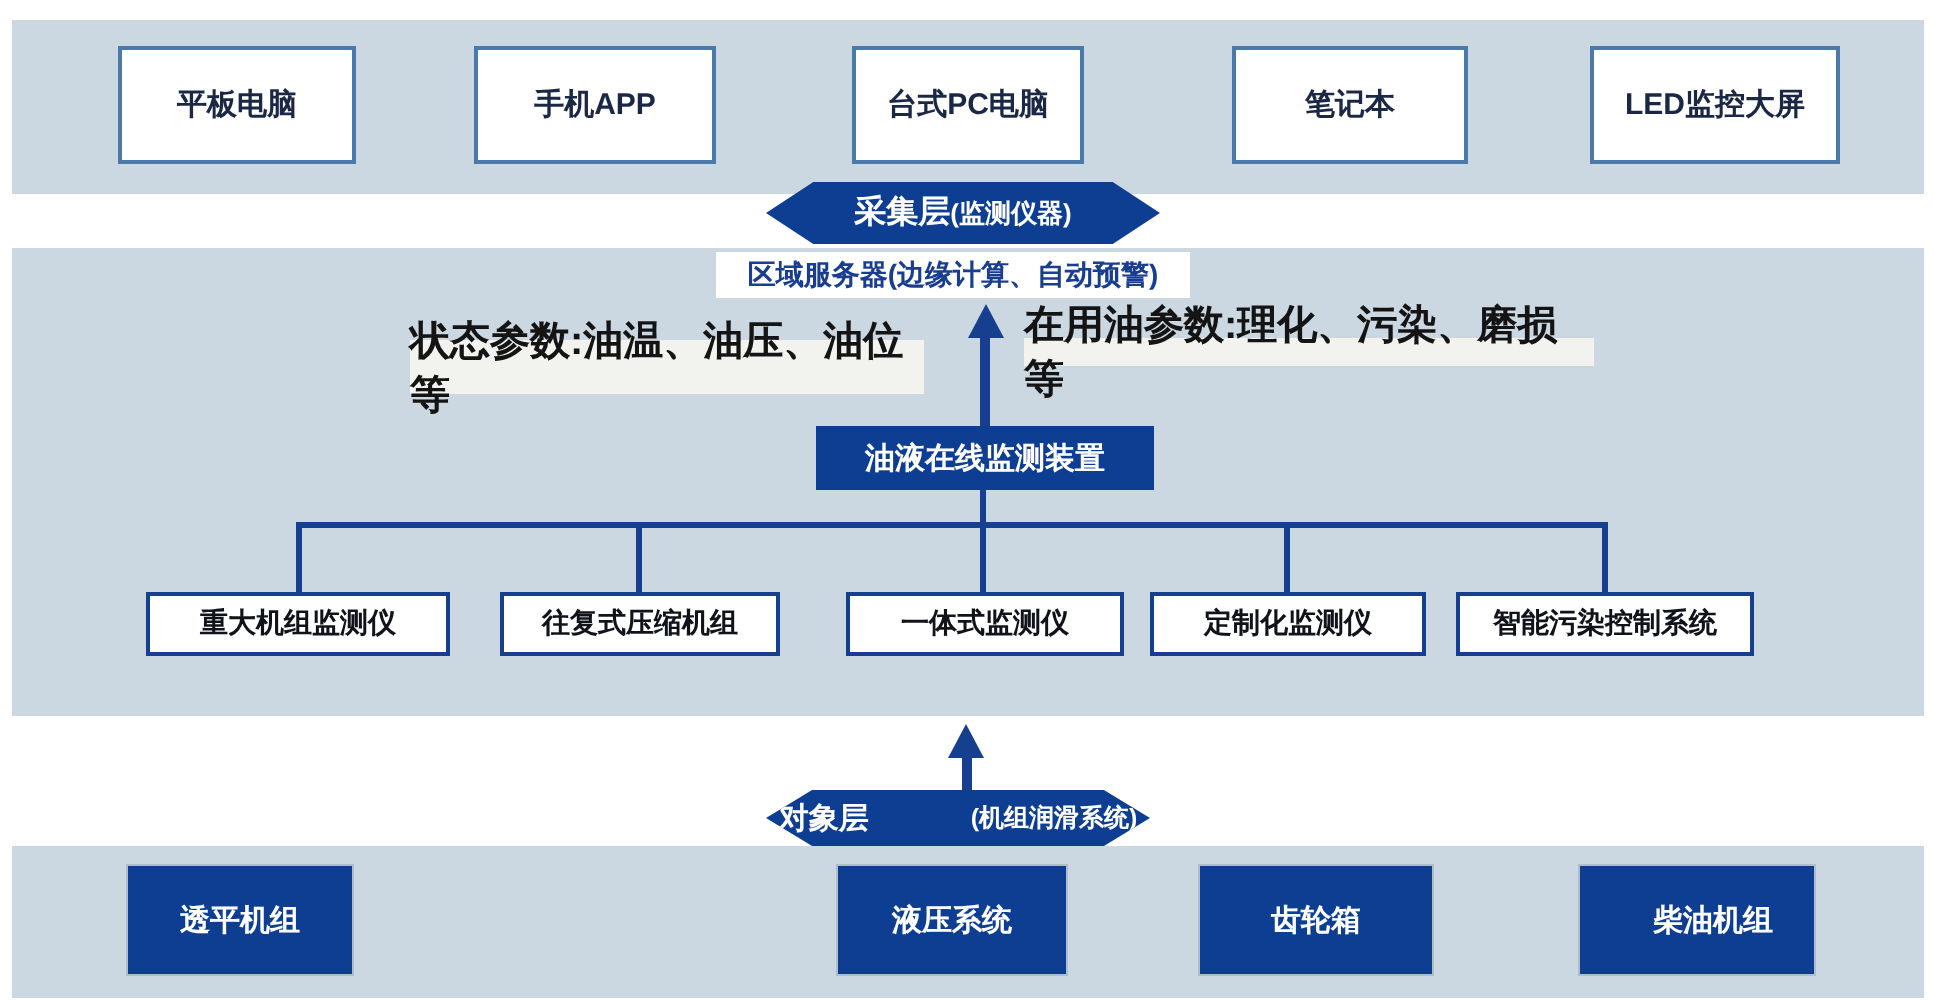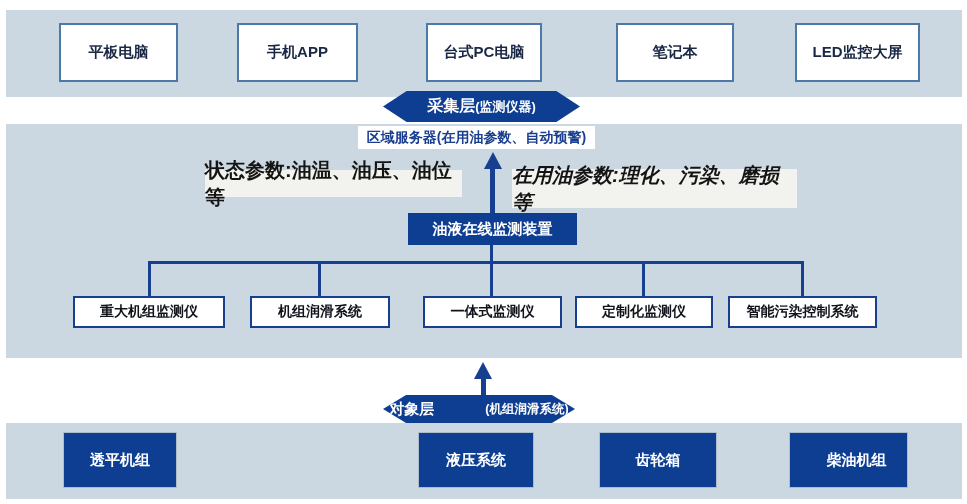--- a/index.html
+++ b/index.html
@@ -47,39 +47,39 @@
   <div class="white-box" style="left:237px;top:23px;width:121px;height:59px;">手机APP</div>
   <div class="white-box" style="left:426px;top:23px;width:116px;height:59px;">台式PC电脑</div>
   <div class="white-box" style="left:616px;top:23px;width:118px;height:59px;">笔记本</div>
   <div class="white-box" style="left:795px;top:23px;width:125px;height:59px;">LED监控大屏</div>
 
   <div class="pill" style="left:383px;top:91px;width:197px;height:31px;">
     <span class="big">采集层</span>
       <span class="small">(监测仪器)</span>
   </div>
 
-  <div class="server-box" style="left:358px;top:126px;width:237px;height:23px;">区域服务器(在用油参数、自动预警)</div>
+  <div class="server-box" style="left:358px;top:126px;width:237px;height:23px;">区域服务器(边缘计算、自动预警)</div>
 
   <div class="arrow-shaft" style="left:490px;top:166px;height:47px;"></div>
   <div class="arrow-head" style="left:484px;top:152px;"></div>
 
   <div class="label-box" style="left:205px;top:170px;width:257px;height:27px;">状态参数:油温、油压、油位等</div>
-  <div class="label-box" style="left:512px;top:169px;width:285px;height:39px;font-style:italic;">在用油参数:理化、污染、磨损等</div>
+  <div class="label-box" style="left:512px;top:169px;width:285px;height:14px;">在用油参数:理化、污染、磨损等</div>
 
   <div class="navy-box" style="left:408px;top:213px;width:169px;height:32px;font-size:15px;">油液在线监测装置</div>
 
   <div class="line" style="left:490px;top:245px;width:3px;height:51px;"></div>
   <div class="line" style="left:148px;top:261px;width:656px;height:3px;"></div>
   <div class="line" style="left:148px;top:261px;width:3px;height:35px;"></div>
   <div class="line" style="left:318px;top:261px;width:3px;height:35px;"></div>
   <div class="line" style="left:642px;top:261px;width:3px;height:35px;"></div>
   <div class="line" style="left:801px;top:261px;width:3px;height:35px;"></div>
 
   <div class="monitor-box" style="left:73px;top:296px;width:152px;height:32px;">重大机组监测仪</div>
-  <div class="monitor-box" style="left:250px;top:296px;width:140px;height:32px;">机组润滑系统</div>
+  <div class="monitor-box" style="left:250px;top:296px;width:140px;height:32px;">往复式压缩机组</div>
   <div class="monitor-box" style="left:423px;top:296px;width:139px;height:32px;">一体式监测仪</div>
   <div class="monitor-box" style="left:575px;top:296px;width:138px;height:32px;">定制化监测仪</div>
   <div class="monitor-box" style="left:728px;top:296px;width:149px;height:32px;">智能污染控制系统</div>
 
   <div class="arrow-shaft" style="left:481px;top:376px;height:19px;"></div>
   <div class="arrow-head" style="left:474px;top:362px;"></div>
 
   <div class="pill" style="left:383px;top:395px;width:192px;height:28px;gap:48px;">
     <span class="big" style="font-size:15px;">对象层</span>
     <span class="small" style="font-size:12.5px;margin-left:3px;">(机组润滑系统)</span>

